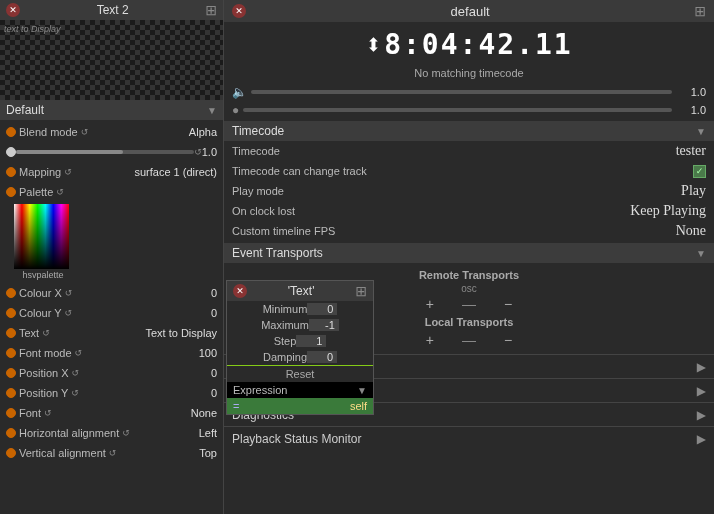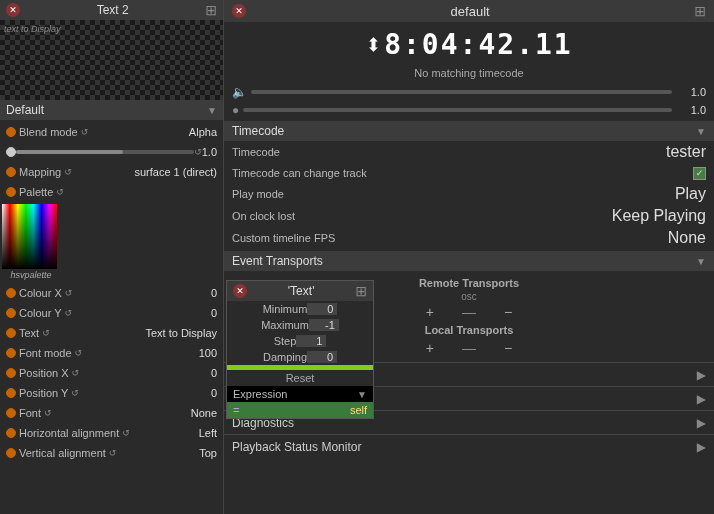--- a/index.html
+++ b/index.html
@@ -169,21 +169,21 @@
       padding: 0 4px;
       min-width: 30px;
       text-align: right;
     }
     .reset-btn-popup {
       text-align: center;
       padding: 2px;
       color: #aaa;
       font-size: 11px;
       cursor: pointer;
-      border-top: 5px solid #84cc16;
+      border-top: 1px solid #84cc16;
     }
     .expression-section {
       background: #000000;
       padding: 2px 6px;
       font-size: 11px;
       color: #bbb;
       display: flex;
       align-items: center;
       justify-content: space-between;
       text-align: right;
@@ -257,21 +257,21 @@
     }
 
     .right-prop-row {
       display: flex;
       align-items: center;
       padding: 2px 8px;
       justify-content: space-between;
       min-height: 20px;
     }
     .right-prop-label { color: #bbb; font-size: 11px; }
-    .right-prop-value { color: #ddd; font-size: 16px; }
+    .right-prop-value { color: #ddd; font-size: 14px; font-family: Liberation Serif, serif; }
 
     .checkbox-indicator {
       width: 13px;
       height: 13px;
       background: #4a7a4a;
       border: 1px solid #66aa66;
       display: flex;
       align-items: center;
       justify-content: center;
       font-size: 9px;
@@ -393,21 +393,21 @@
     </div>
 
     <div class="prop-row">
       <div class="prop-label">
         <span class="prop-icon orange"></span>
         <span>Palette</span>
         <span class="reset-btn">↺</span>
       </div>
     </div>
 
-    <div style="display:flex;align-items:flex-end;gap:2px;padding:2px 2px;font-style:italic;">
+    <div style="display:flex;align-items:flex-end;gap:2px;padding:2px 14px;">
       <div style="width:58px;">
         <div class="color-picker-gradient"></div>
         <div class="color-picker-label">hsvpalette</div>
       </div>
     </div>
 
     <div class="prop-row">
       <div class="prop-label">
         <span class="prop-icon orange"></span>
         <span>Colour X</span>

